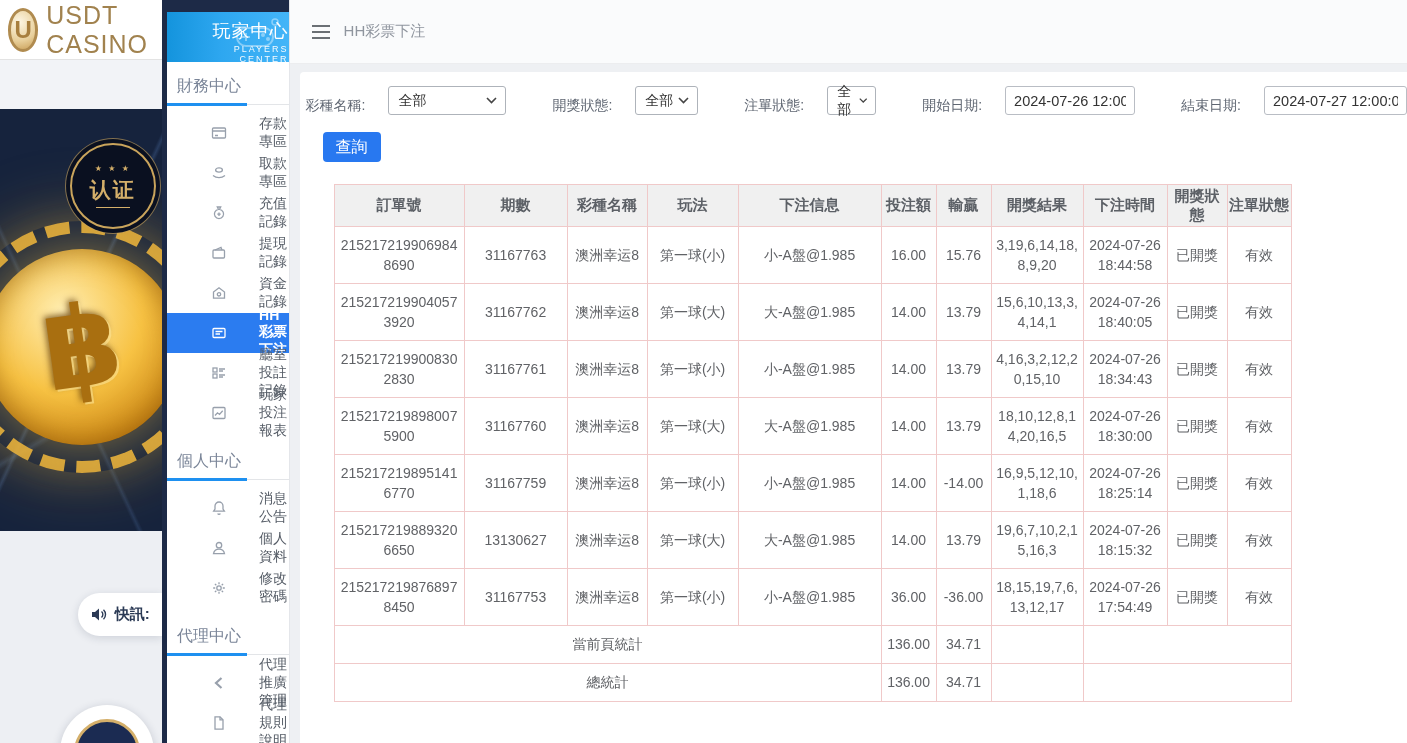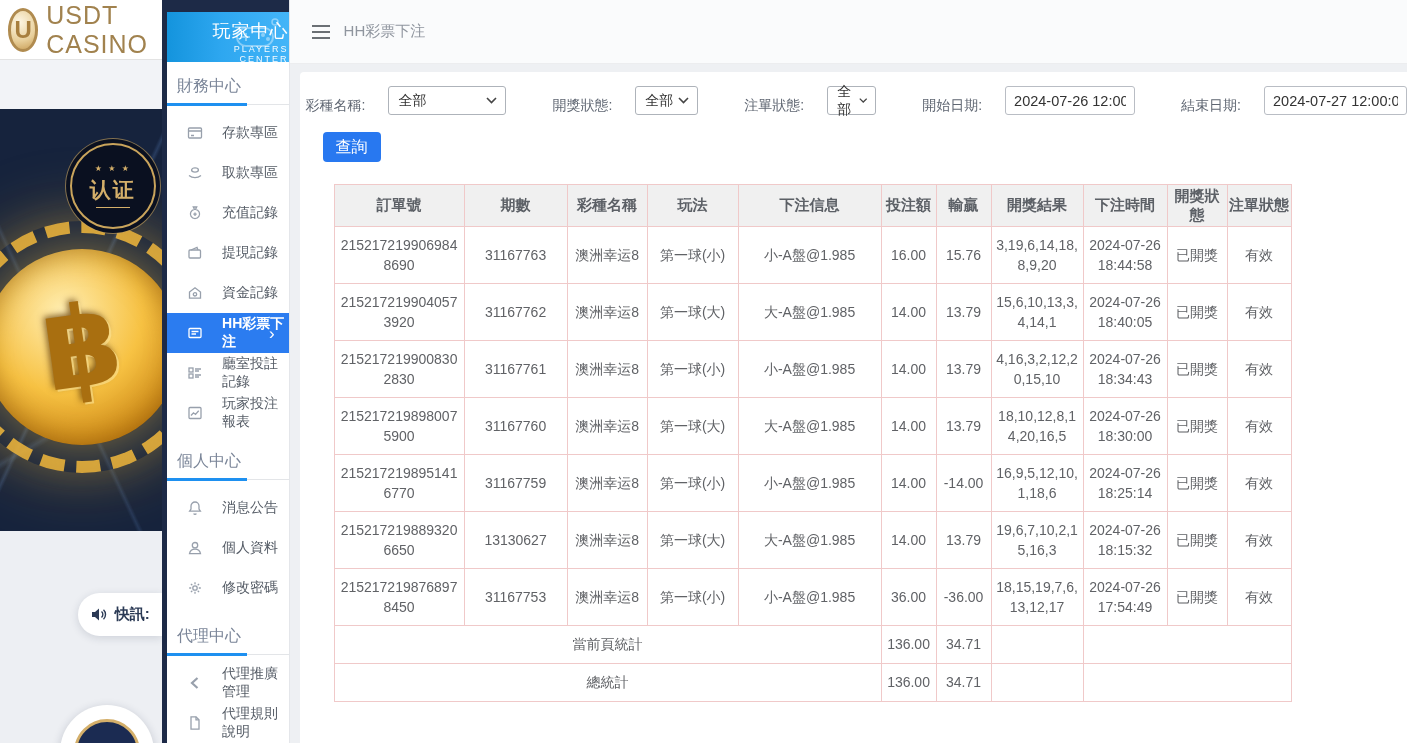--- a/index.html
+++ b/index.html
@@ -52,21 +52,21 @@
   .sidebar-header { height:50px; background:linear-gradient(90deg,#1494dd,#2ea7f0 45%,#44b5f8); position:relative;
     color:#fff; padding:7px 0 0 14px; overflow:hidden;text-align:right; }
   .sb-title { font-size:18px; letter-spacing:1px; }
   .sb-sub { font-size:9px; letter-spacing:2px; opacity:.95; margin-top:1px; }
   .sb-deco { position:absolute; right:8px; top:4px; opacity:.4; }
   nav { flex:1; overflow:hidden; padding-top:6px; }
   .sb-section-title { font-size:16px; color:#7a8598; padding:8px 0 7px 10px; position:relative;
     border-bottom:1px solid #e3e5e8; margin-bottom:8px; }
   .sb-section-title::after { content:""; position:absolute; left:0; bottom:-2px; width:80px; height:3px; background:#1e90f0; }
   .sb-section-title + .sb-item { margin-top:4px; }
-  .sb-item { height:40px; display:flex; align-items:center; padding-left:20px; gap:19px; cursor:pointer; position:relative; color:#98a0ac; }
+  .sb-item { height:40px; display:flex; align-items:center; padding-left:44px; gap:32px; cursor:pointer; position:relative; color:#98a0ac; }
   .sb-item .sb-label { font-size:14px; color:#555c66; }
   .sb-item.active { background:#2b7cf0; color:#fff; }
   .sb-item.active .sb-label { color:#fff; font-weight:bold; }
   .sb-item .chev { position:absolute; right:14px; color:#fff; font-size:17px; line-height:1; }
   .sb-item svg { flex:0 0 auto; }
   .sb-section-title.gap { margin-top:10px; }
 
   
   .main { flex:1; display:flex; flex-direction:column; background:#eef0f3; }
   .topbar { height:64px; background:#fafbfc; border-bottom:1px solid #ecedef; display:flex; align-items:center; padding-left:22px; gap:14px; }

